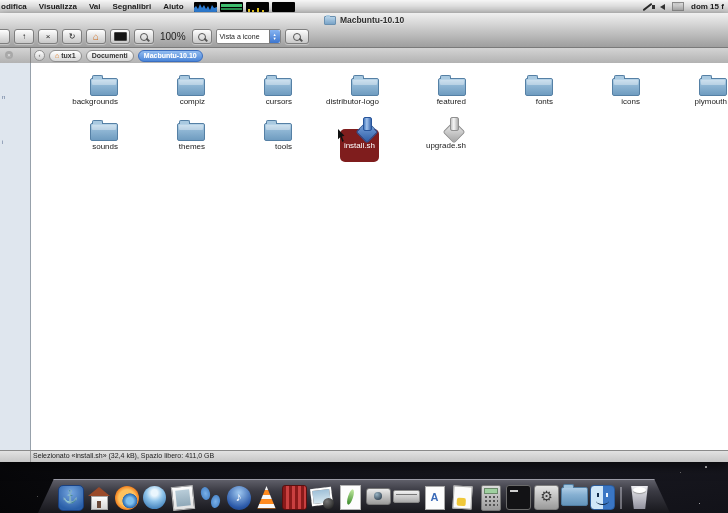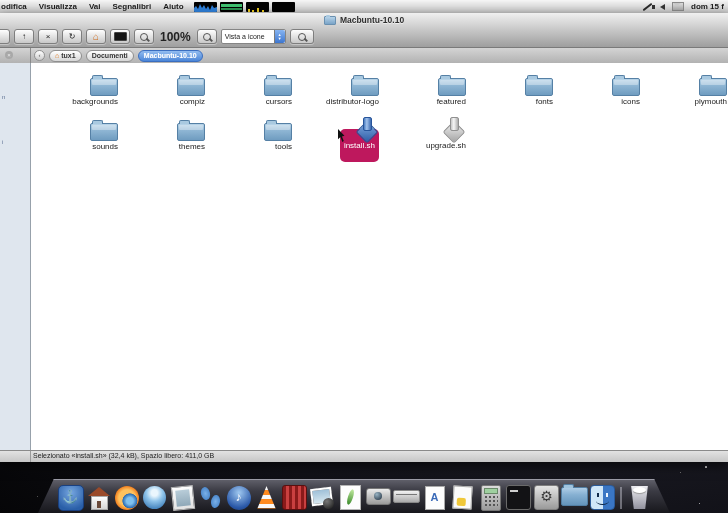--- a/index.html
+++ b/index.html
@@ -31,21 +31,21 @@
             font-size:8.5px;font-weight:bold;color:#2f2f2f;text-shadow:0 1px 0 rgba(255,255,255,.55)}
   .minifolder{width:10px;height:7px;background:linear-gradient(#b5d2e8,#7aa4c8);border:1px solid #6a90b0;border-radius:1px;position:relative}
   .minifolder::before{content:'';position:absolute;top:-2px;left:1px;width:4px;height:2px;background:#a9c9e0;border-radius:1px 1px 0 0}
   .toolbar{height:19px;display:flex;align-items:center;gap:4px;padding-left:6px}
   .tbtn{height:13px;min-width:18px;border-radius:3px;background:linear-gradient(#fefefe,#c8c8c8);
         border:1px solid #7e7e7e;display:flex;align-items:center;justify-content:center;
         font-size:8px;color:#222;box-shadow:0 1px 1px rgba(255,255,255,.4)}
   .tb-sliver{margin-left:-12px;min-width:14px}
   .home-g{color:#d06a18;font-size:10px;line-height:10px;font-weight:bold}
   .screen-ic{width:11px;height:7px;background:#151515;border-radius:1px;border:1px solid #444}
-  .zlabel{font-size:12px;font-weight:bold;color:#222;padding:0 2px}
+  .zlabel{font-size:10px;font-weight:normal;color:#222;padding:0 2px}
   .mag{width:6px;height:6px;border:1.4px solid #555;border-radius:50%;position:relative}
   .mag::after{content:'';position:absolute;width:4px;height:1.5px;background:#555;transform:rotate(45deg);right:-3px;bottom:-1px}
   .viewsel{height:13px;width:60px;background:#fff;border:1px solid #858585;border-radius:2px;
            display:flex;align-items:center;font-size:7px;color:#222;position:relative;padding-left:3px}
   .stepper{position:absolute;right:0;top:0;bottom:0;width:10px;background:linear-gradient(#86b4f2,#3d76cf);
            border-left:1px solid #7a7a7a;border-radius:0 2px 2px 0;display:flex;flex-direction:column;
            align-items:center;justify-content:center;color:#fff;font-size:4.5px;line-height:4px}
 
   .crumbs{height:15px;background:linear-gradient(#d4d4d4,#b2b2b2);border-bottom:1px solid #878787;
           position:relative;display:flex;align-items:center}
@@ -60,21 +60,21 @@
   .pill .uparr{color:#e07a20;font-size:7px;font-weight:bold}
   .pill.active{background:linear-gradient(#93bdf0,#4b86d8);border-color:#3a6ec0;color:#fff;text-shadow:0 0 1px rgba(255,255,255,.4)}
 
   .winbody{position:absolute;top:50px;bottom:11px;left:0;right:0}
   .sidebar{position:absolute;left:0;top:0;bottom:0;width:30px;background:#dfe6ee;border-right:1px solid #97a1ab}
   .frag{position:absolute;left:2px;font-size:6px;color:#5a6e92}
   .content{position:absolute;left:31px;right:0;top:0;bottom:0;background:#fff;overflow:hidden}
   .grid{display:grid;grid-template-columns:repeat(8,87px);grid-auto-rows:45px;padding-top:9px}
   .cell{display:flex;flex-direction:column;align-items:flex-end;position:relative}
   .lbl{font-size:8px;color:#1a1a1a;margin-top:1px;line-height:9px}
-  .lbl.sel{background:#be185d;color:#fff;border-radius:5px;padding:12px 4px}
+  .lbl.sel{background:#7f1d1d;color:#fff;border-radius:5px;padding:12px 4px}
 
   .icn-folder{position:relative;width:26px;height:16px;margin-top:6px;border-radius:2px;
               background:linear-gradient(180deg,#b8d4e8 0%,#8fb6d4 40%,#6f9cc0 100%);border:1px solid #5580a5}
   .icn-folder::before{content:'';position:absolute;top:-4px;left:1px;width:9px;height:3px;background:#a9c9e0;
               border:1px solid #5580a5;border-bottom:none;border-radius:2px 2px 0 0}
   .icn-folder::after{content:'';position:absolute;left:1px;right:1px;top:1px;height:5px;background:rgba(255,255,255,.35);border-radius:1px}
 
   .icn-script{position:relative;width:24px;height:23px}
   .icn-script .base{position:absolute;left:4px;top:7px;width:14px;height:14px;transform:rotate(45deg);
                     background:linear-gradient(135deg,#f2f2f2,#a5a5a5);border:1px solid #8a8a8a;border-radius:2px}

